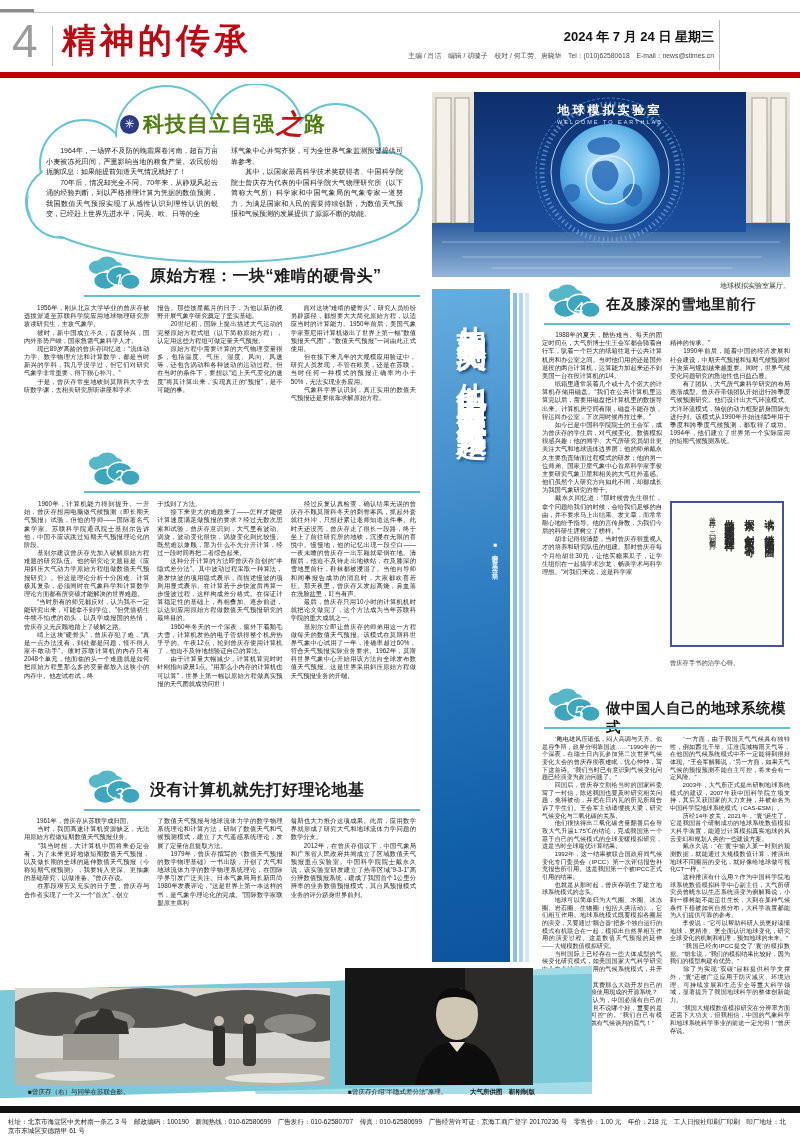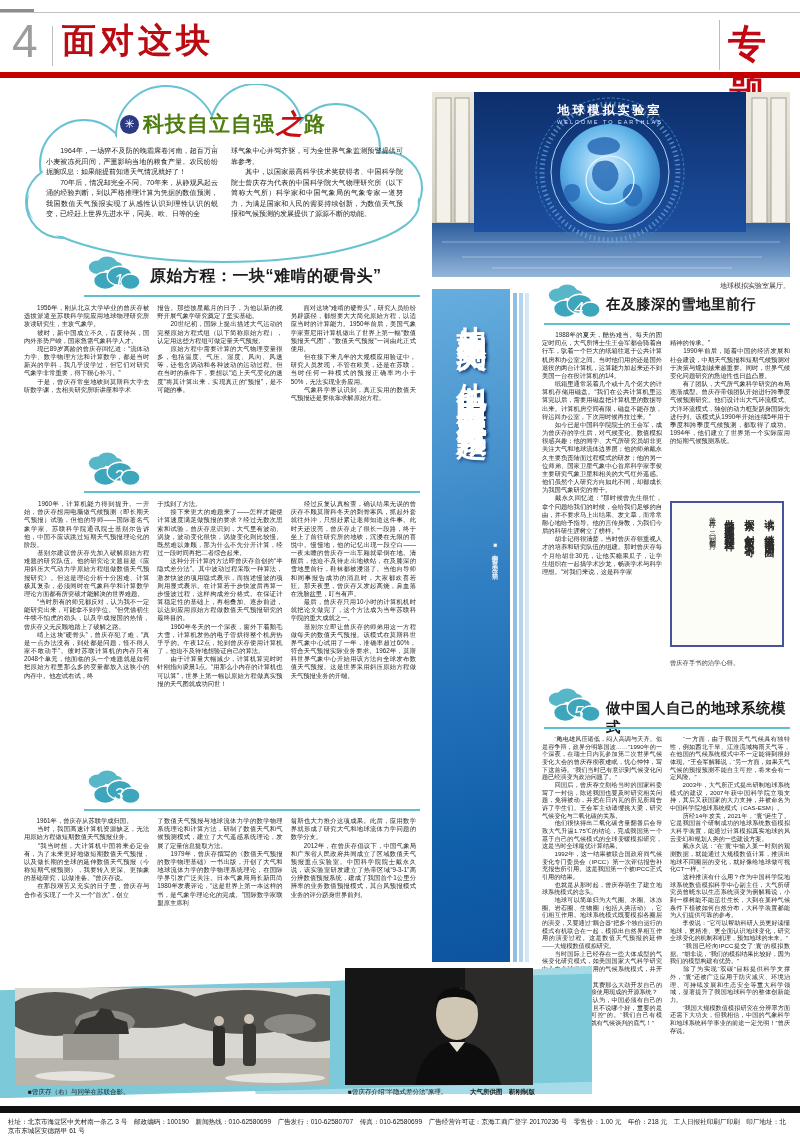--- a/index.html
+++ b/index.html
@@ -76,23 +76,26 @@
 </style>
 </head>
 <body>
 
 <div class="page">
 
   <div class="abs topnub"></div>
   <div class="abs toprule"></div>
   <div class="abs pageno">4</div>
   <div class="abs vline" style="left:52px;top:26px;height:40px;"></div>
-  <div class="abs masthead">面对这块</div>
+  <div class="abs masthead">精神的传承</div>
+  <div class="abs dateblk">
+    <div class="dateline">2024 年 7 月 24 日 星期三</div>
+    <div class="staffline">主编 / 肖洁　编辑 / 胡璇子　校对 / 何工劳、唐晓华　Tel：(010)62580618　E-mail：news@stimes.cn</div>
+  </div>
   <div class="abs vline" style="left:719px;top:20px;height:50px;"></div>
-  <div class="abs zhuanti">专题</div>
   <div class="abs redbar"></div>
 
   <div class="abs introwrap">
     <svg class="introsvg" width="410" height="186" viewBox="0 0 410 186">
       <g fill="#ffffff" stroke="#67c3d2" stroke-width="2">
         <circle cx="66" cy="80" r="44"></circle>
           <circle cx="148" cy="52" r="50"></circle>
         <circle cx="238" cy="46" r="46"></circle>
           <circle cx="318" cy="64" r="44"></circle>
         <circle cx="368" cy="104" r="36"></circle>
@@ -250,20 +253,21 @@
         <ellipse cx="24" cy="9" rx="10" ry="7"></ellipse>
         <ellipse cx="32" cy="13" rx="8" ry="6"></ellipse>
       </g>
     <g fill="#3da6bc" stroke="#ffffff" stroke-width="1.4">
         <ellipse cx="22" cy="27" rx="12" ry="9"></ellipse>
         <ellipse cx="37" cy="22" rx="13" ry="10"></ellipse>
         <ellipse cx="48" cy="28" rx="10" ry="8"></ellipse>
       </g>
     <text x="36" y="32" font-size="18" font-style="italic" fill="#ffffff" text-anchor="middle">3</text>
   </svg>
+  <div class="abs stitle left" style="left:150px;top:780px;">没有计算机就先打好理论地基</div>
   <div class="abs underline" style="left:84px;top:809px;width:336px;"></div>
   <div class="abs secbody" style="left:24px;top:817px;width:392px;height:144px;">
     <div class="bodycol">　　1961年，曾庆存从苏联学成归国。
 　　当时，我国高速计算机资源缺乏，无法用原始方程做短期数值天气预报业务。
 　　“我当时想，大计算机中国将来必定会有，为了未来更好地做短期数值天气预报，以及做长期的全球的延伸数值天气预报（今称短期气候预测），我要转入更深、更抽象的基础研究，以做准备。”曾庆存说。
 　　在那段艰苦又充实的日子里，曾庆存与合作者实现了一个又一个“首次”，创立</div>
     <div class="bodycol">了数值天气预报与地球流体力学的数学物理系统理论和计算方法，研制了数值天气和气候预测模式，建立了大气遥感系统理论，发展了定量信息提取方法。
 　　1979年，曾庆存撰写的《数值天气预报的数学物理基础》一书出版，开创了大气和地球流体力学的数学物理系统理论，在国际学界引发广泛关注。日本气象局局长新田尚1980年发表评论，“这是世界上第一本这样的书，是气象学理论化的完成。”国际数学家联盟原主席利</div>
     <div class="bodycol">翁斯也大力推介这项成果。此后，应用数学界就形成了研究大气和地球流体力学问题的数学分支。
 　　2012年，在曾庆存倡议下，中国气象局和广东省人民政府共同成立了区域数值天气预报重点实验室。中国科学院院士戴永久说，该实验室研发建立了热带区域“9-3-1”高分辨数值预报系统，建成了我国首个1公里分辨率的业务数值预报模式，其台风预报模式业务的评分跻身世界前列。</div>

